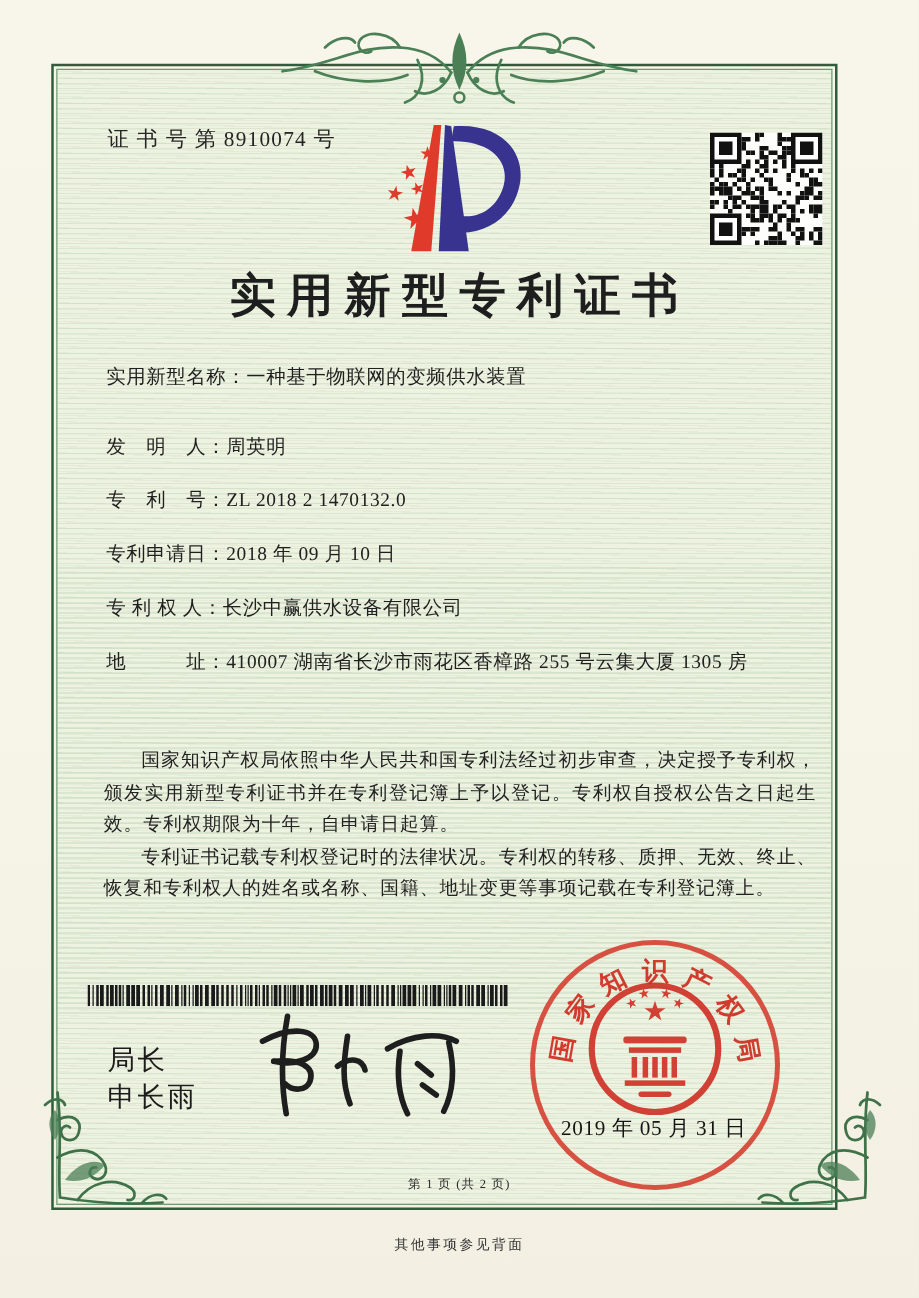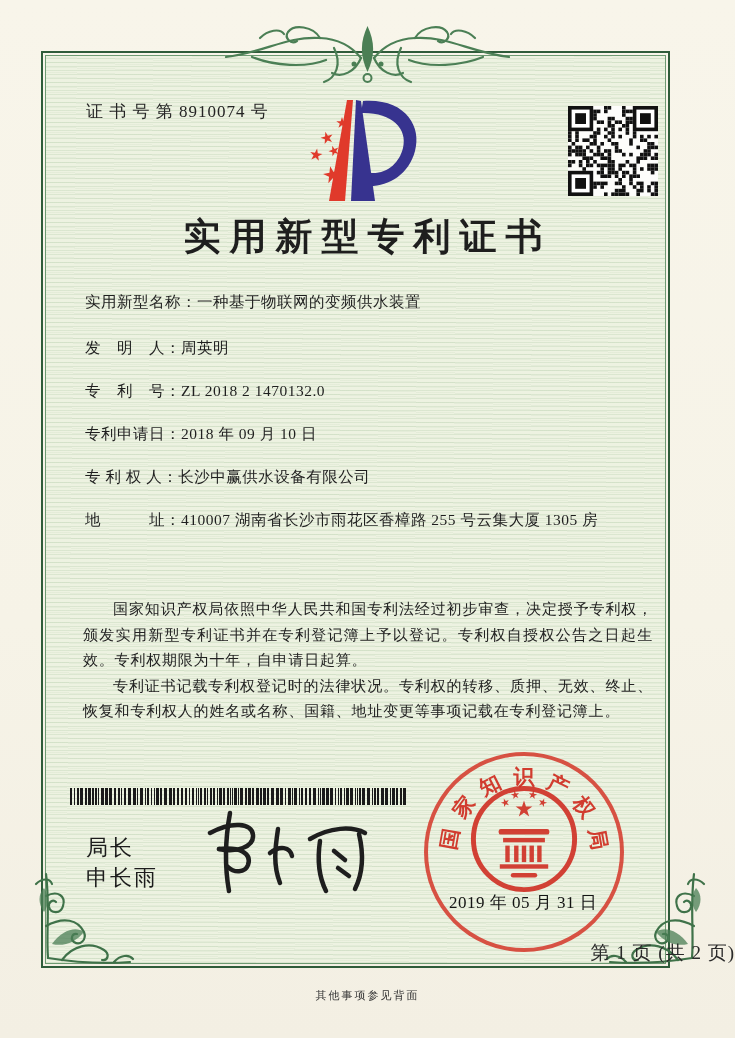--- a/index.html
+++ b/index.html
@@ -30,21 +30,21 @@
     font-size:17px;color:#242424;letter-spacing:1px;
   }
   .logo{position:absolute;left:287px;top:93px;z-index:3;}
   .qr{position:absolute;left:568px;top:106px;width:90px;height:90px;z-index:3;}
   .title{
     position:absolute;left:0;top:212px;width:735px;margin:0;z-index:3;
     text-align:center;font-size:37px;font-weight:bold;color:#1e1e1e;letter-spacing:9px;
   }
   .fields{position:absolute;left:85px;top:293px;width:560px;z-index:3;}
   .frow{font-size:15.5px;color:#1f1f1f;line-height:18px;margin-bottom:25px;letter-spacing:0.5px;}
-  .frow.gap-big{margin-bottom:28px;}
+  .frow.gap-big{margin-bottom:38px;}
   .flabel{color:#1f1f1f;}
   .fvalue{color:#1f1f1f;}
   .pair2{margin-left:56px;}
   .paras{
     position:absolute;left:83px;top:597px;width:570px;z-index:3;
     font-size:15px;color:#222;line-height:25.5px;letter-spacing:0.8px;text-align:justify;
   }
   .paras p{margin:0;text-indent:2em;}
   .barcode{position:absolute;left:70px;top:788px;width:340px;height:17px;z-index:3;}
   .director{
@@ -61,22 +61,22 @@
   .seal .arc-char{
     position:absolute;font-size:21px;font-weight:bold;color:rgba(206,40,28,0.9);
     transform-origin:center;white-space:nowrap;
   }
   .emblem{position:absolute;left:41px;top:28px;}
   .seal-date{
     position:absolute;left:428px;top:891px;width:190px;z-index:5;
     font-size:17px;color:#141414;letter-spacing:0.5px;text-align:center;
   }
   .pageno{
-    position:absolute;left:0;top:940px;width:735px;text-align:right;z-index:3;
-    font-size:19px;color:#2a2a2a;letter-spacing:1px;
+    position:absolute;left:0;top:940px;width:735px;text-align:center;z-index:3;
+    font-size:10px;color:#2a2a2a;letter-spacing:1px;
   }
   .backnote{
     position:absolute;left:0;top:988px;width:735px;text-align:center;z-index:3;
     font-size:11px;color:#333;letter-spacing:2px;
   }
   .flourish-top{position:absolute;left:224px;top:8px;z-index:2;}
   .flourish-bl{position:absolute;left:18px;top:856px;z-index:2;}
   .flourish-br{position:absolute;left:597px;top:856px;z-index:2;transform:scaleX(-1);}
 </style>
 </head>

